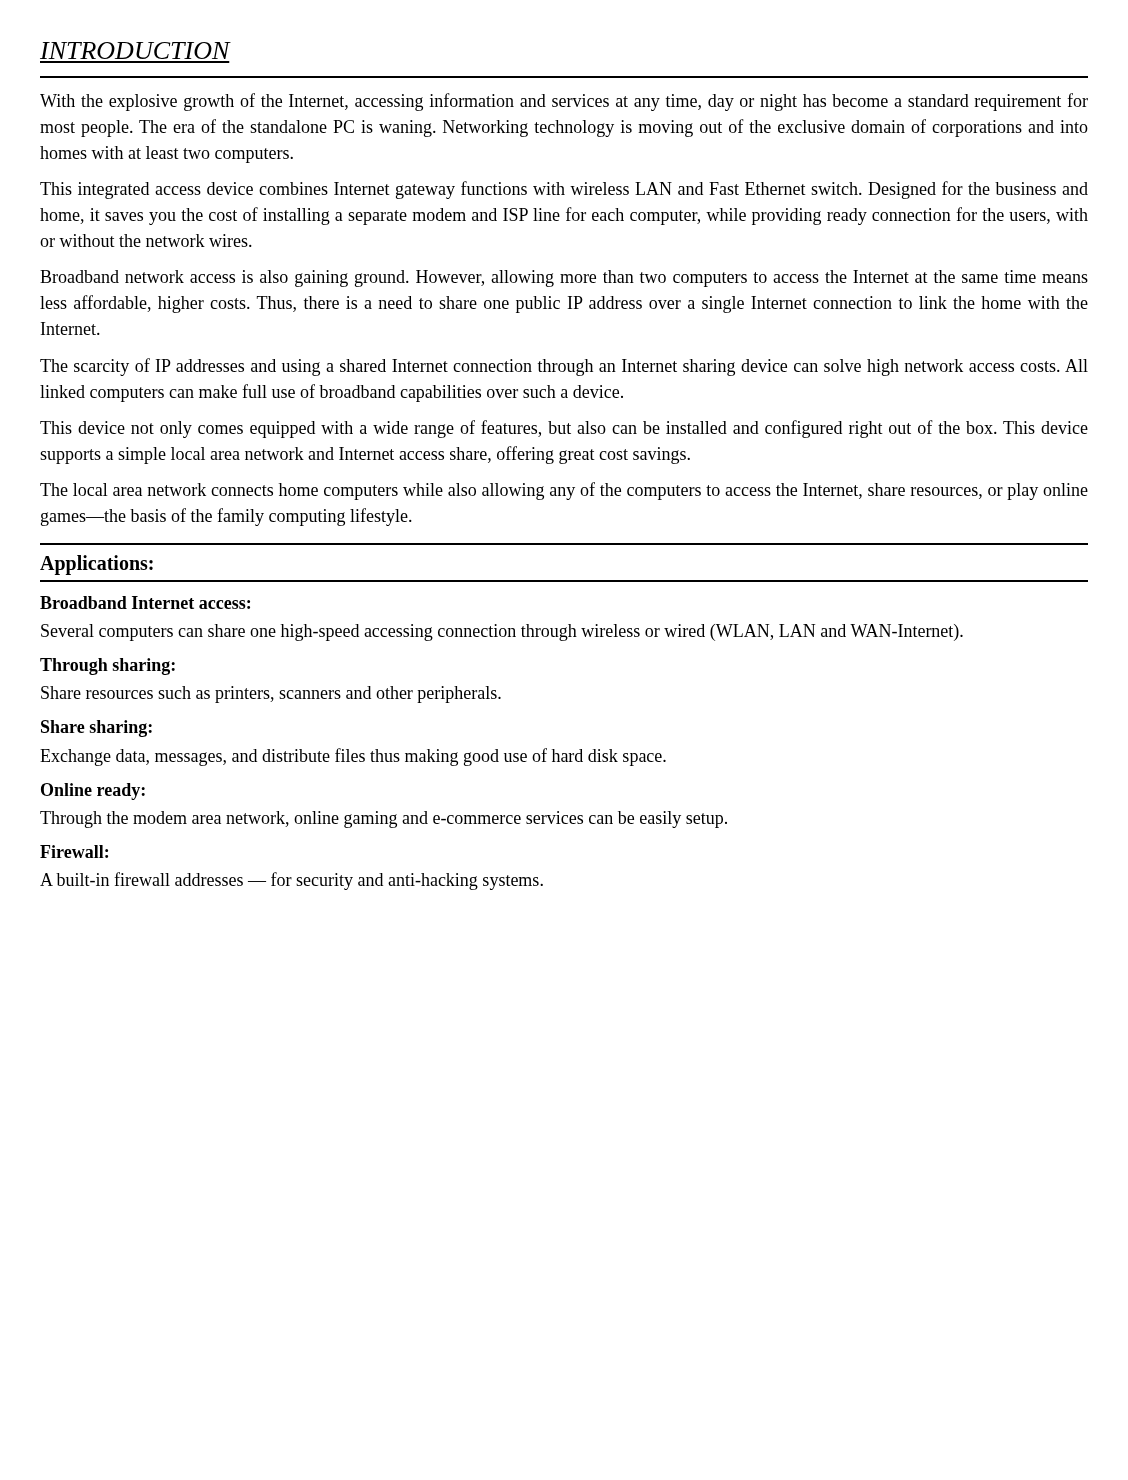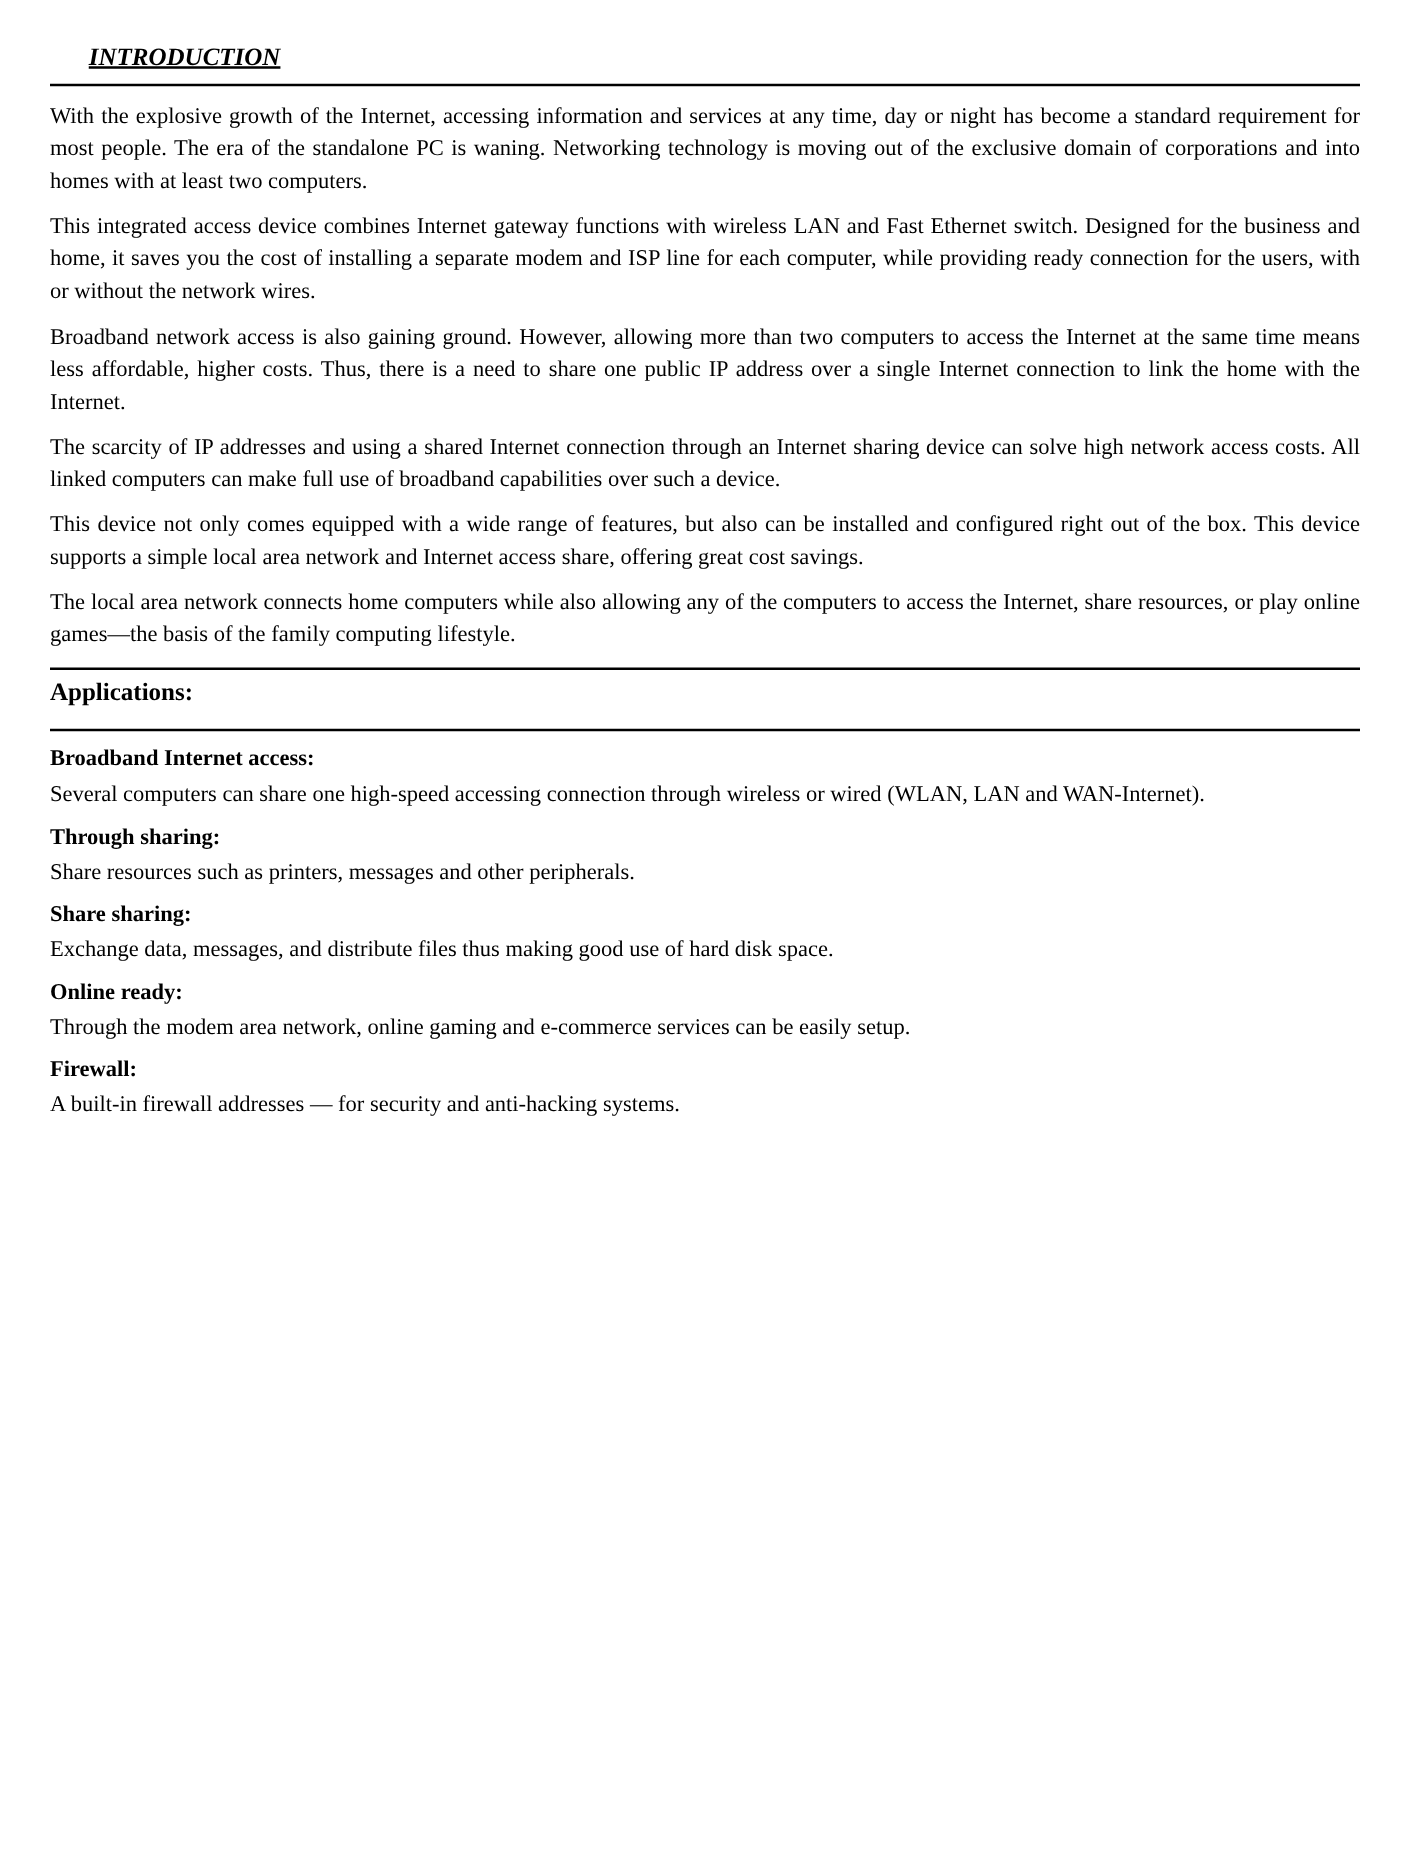--- a/index.html
+++ b/index.html
@@ -12,27 +12,26 @@
       background: #ffffff;
       font-family: "Times New Roman", Times, serif;
       font-size: 18px;
       line-height: 1.45;
       color: #000000;
       padding: 32px 40px 40px 40px;
       max-width: 1128px;
     }
 
     h1.page-title {
-      font-size: 20px;
-      font-weight: bold;
+      font-size: 26px;
+      font-weight: normal;
       font-style: italic;
       text-decoration: underline;
       margin-bottom: 6px;
       font-family: "Times New Roman", Times, serif;
-      margin-left: 31px;
     }
 
     .title-divider {
       border: none;
       border-top: 2px solid #000;
       margin-bottom: 10px;
     }
 
     .intro-paragraph {
       text-align: justify;
@@ -41,21 +40,21 @@
 
     .section-divider {
       border: none;
       border-top: 2px solid #000;
       margin: 14px 0 4px 0;
     }
 
     .applications-heading {
       font-size: 20px;
       font-weight: bold;
-      margin-bottom: 14px;
+      margin-bottom: 2px;
     }
 
     .sub-divider {
       border: none;
       border-top: 2px solid #000;
       margin-bottom: 8px;
     }
 
     .app-item-heading {
       font-size: 18px;
@@ -82,21 +81,21 @@
 <p class="intro-paragraph">The local area network connects home computers while also allowing any of the computers to access the Internet, share resources, or play online games—the basis of the family computing lifestyle.</p>
 
 <hr class="section-divider">
 <p class="applications-heading">Applications:</p>
 <hr class="sub-divider">
 
 <p class="app-item-heading">Broadband Internet access:</p>
 <p class="app-item-body">Several computers can share one high-speed accessing connection through wireless or wired (WLAN, LAN and WAN-Internet).</p>
 
 <p class="app-item-heading">Through sharing:</p>
-<p class="app-item-body">Share resources such as printers, messages and other peripherals.</p>
+<p class="app-item-body">Share resources such as printers, scanners and other peripherals.</p>
 
 <p class="app-item-heading">Share sharing:</p>
 <p class="app-item-body">Exchange data, messages, and distribute files thus making good use of hard disk space.</p>
 
 <p class="app-item-heading">Online ready:</p>
 <p class="app-item-body">Through the modem area network, online gaming and e-commerce services can be easily setup.</p>
 
 <p class="app-item-heading">Firewall:</p>
 <p class="app-item-body">A built-in firewall addresses — for security and anti-hacking systems.</p>
 

